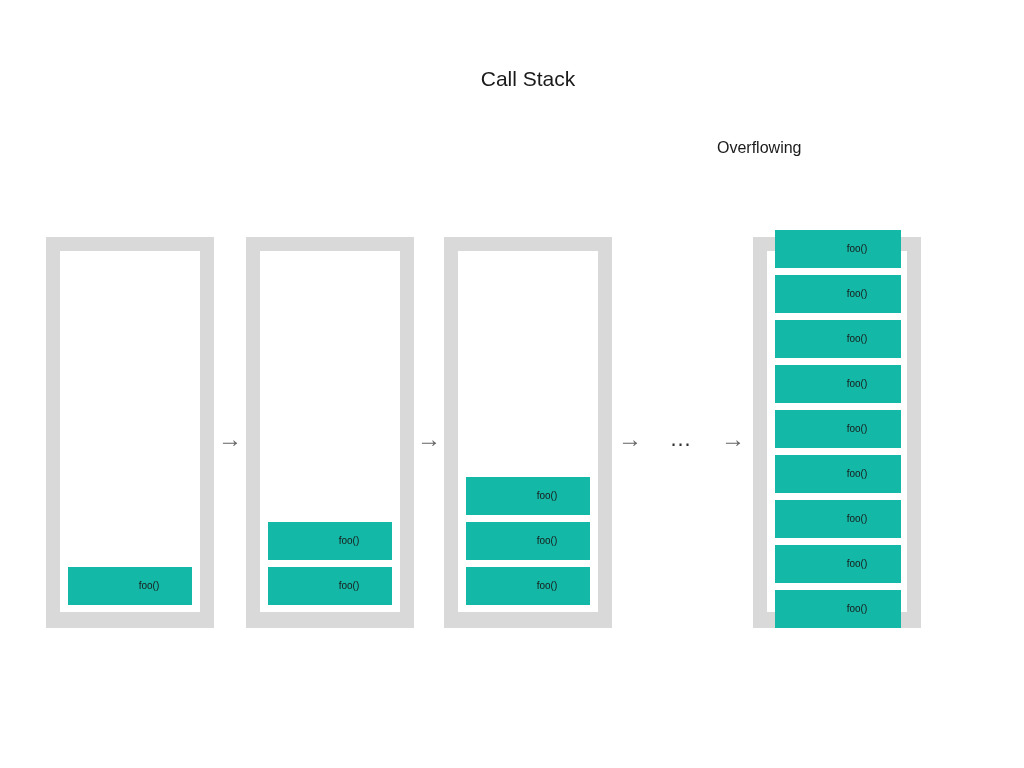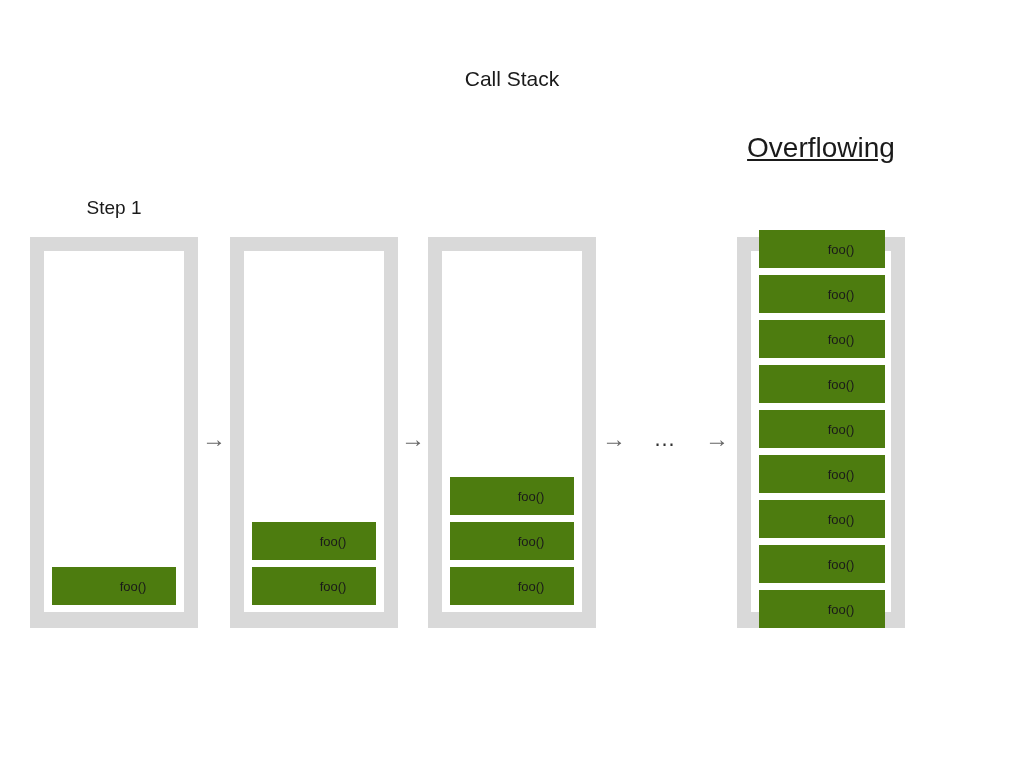--- a/index.html
+++ b/index.html
@@ -12,45 +12,44 @@
     height: 768px;
     position: relative;
     overflow: hidden;
     font-family: "Liberation Sans", sans-serif;
     color: #1a1a1a;
   }
 
   #diagram {
     position: absolute;
     inset: 0;
+    margin-left: 16px;
   }
 
   
   .main-title {
     position: absolute;
     left: 0;
     top: 64px;
     width: 1024px;
     text-align: center;
     font-size: 21px;
     line-height: 30px;
     color: #1a1a1a;
     white-space: nowrap;
   }
 
   .overflow-title {
     position: absolute;
     top: 133px;
     width: 240px;
-    text-align: center;
-    font-size: 28px;
+    font-size: 16px;
     line-height: 30px;
     color: #1a1a1a;
     white-space: nowrap;
-    text-decoration: underline;
   }
 
   .step-title {
     position: absolute;
     top: 194px;
     width: 168px;
     text-align: center;
     font-size: 19px;
     line-height: 27px;
     color: #1a1a1a;
@@ -81,26 +80,26 @@
     left: 0;
     right: 0;
     bottom: 7px;
     display: flex;
     flex-direction: column;
     align-items: center;
   }
   .frame {
     width: 124px;
     height: 38px;
-    background: #4d7c0f;
+    background: #14b8a6;
     margin-top: 7px;
     display: flex;
     align-items: center;
     justify-content: center;
-    font-size: 13px;
+    font-size: 10px;
     line-height: 1;
     color: #1a1a1a;
     box-sizing: border-box;
     padding-left: 38px;
   }
   .frame:first-child { margin-top: 0; }
 
   
   .overflow-frames {
     position: absolute;
@@ -143,21 +142,20 @@
 </style>
 </head>
 <body>
 
 <div id="diagram">
 
   <div class="main-title">Call Stack</div>
 
   <div class="overflow-title" style="left:701px;">Overflowing</div>
 
-  <div class="step-title" style="left:30px;">Step 1</div>
 
   <div class="stack-col" style="left:30px;">
     <div class="stack-inner">
       <div class="frames">
         <div class="frame">foo()</div>
       </div>
     </div>
   </div>
 
   <div class="arrow" style="left:197px;">→</div>

